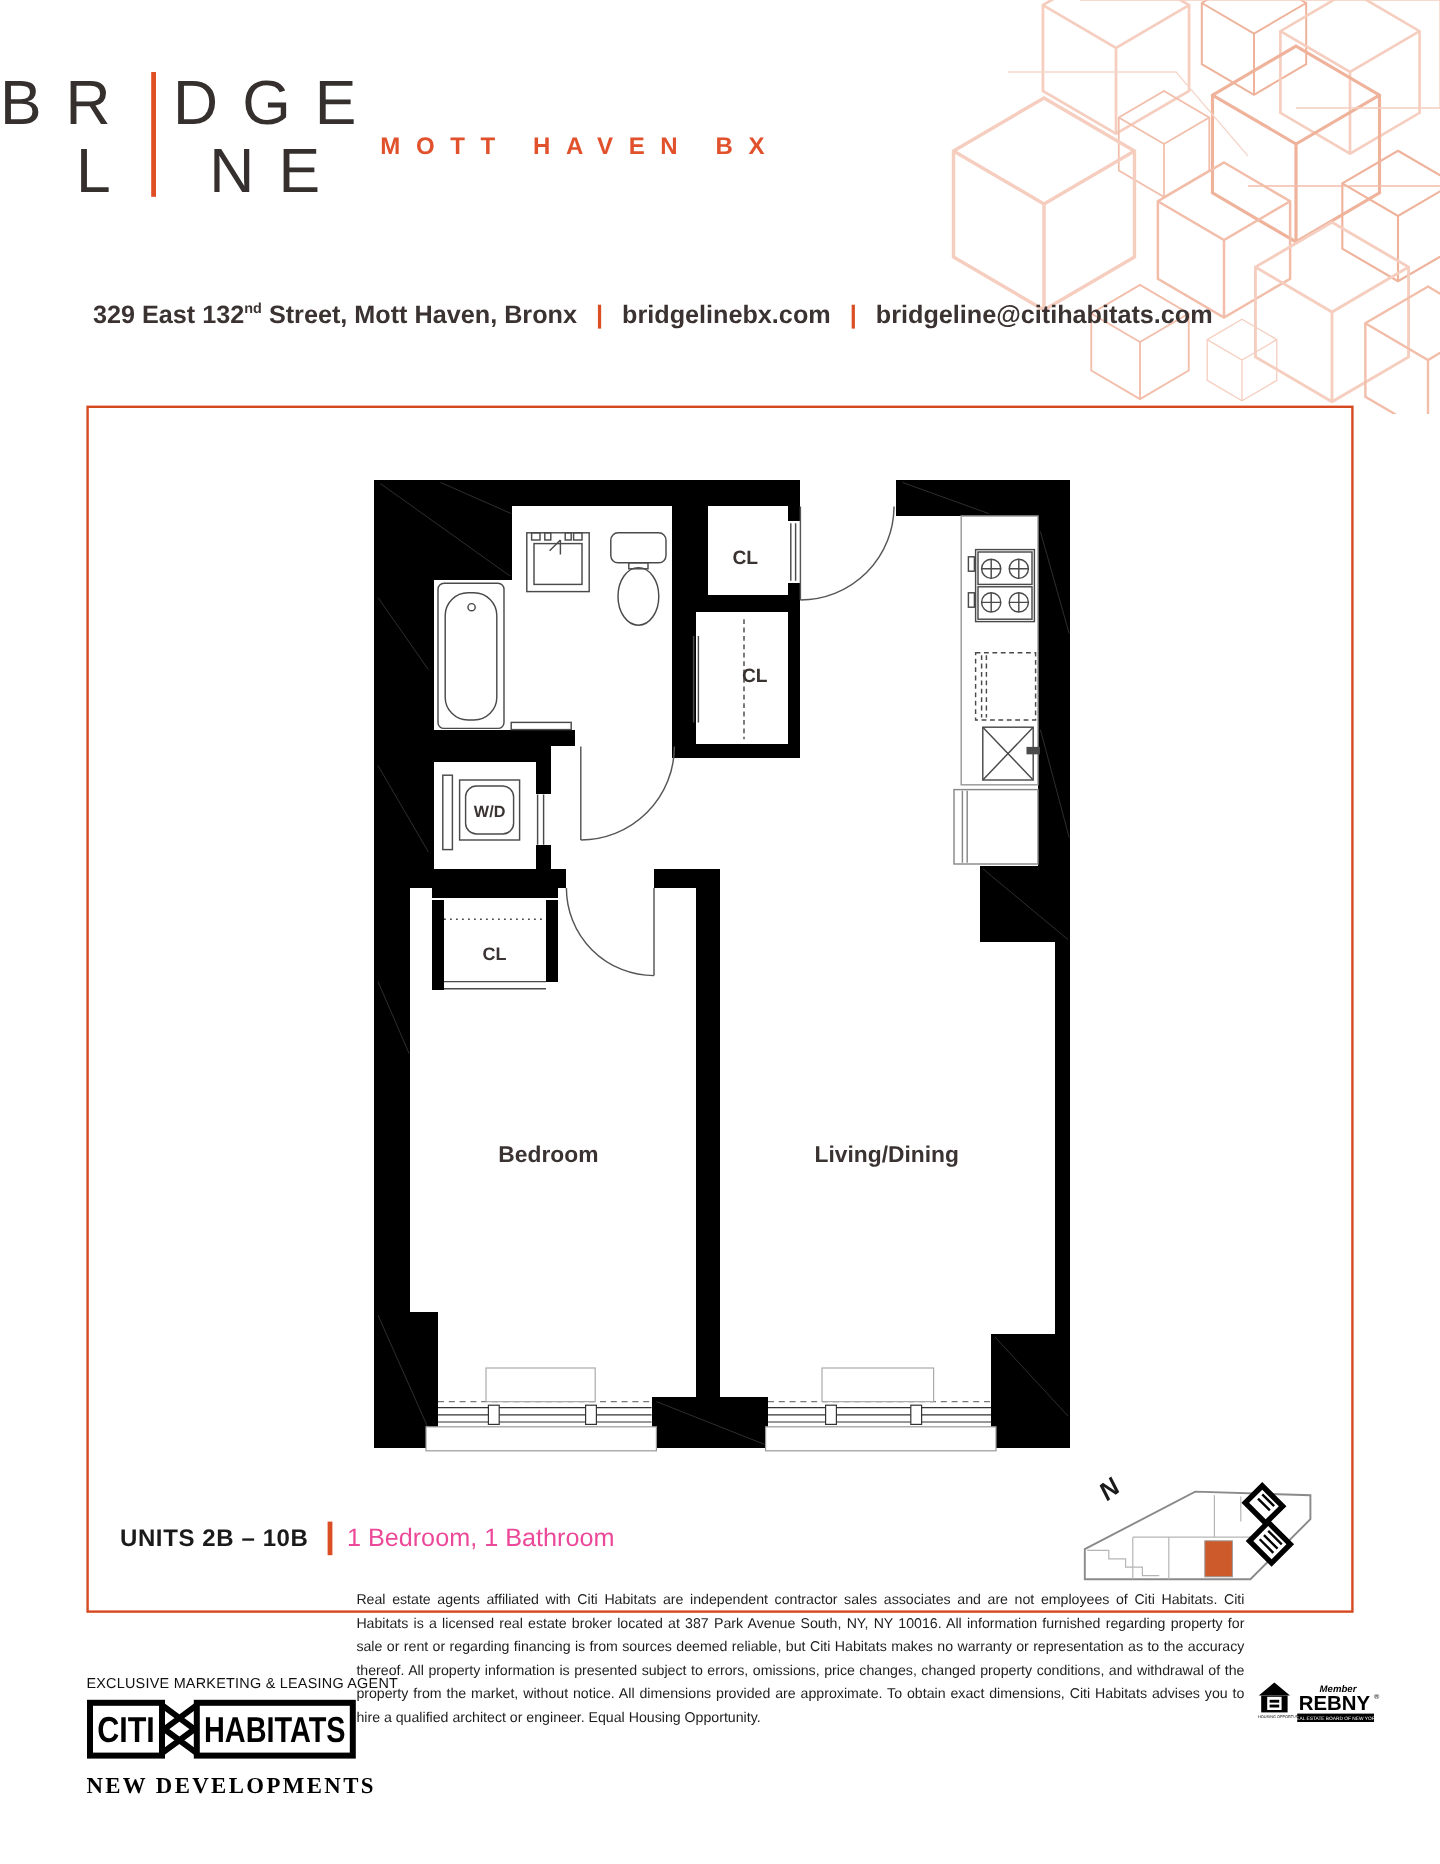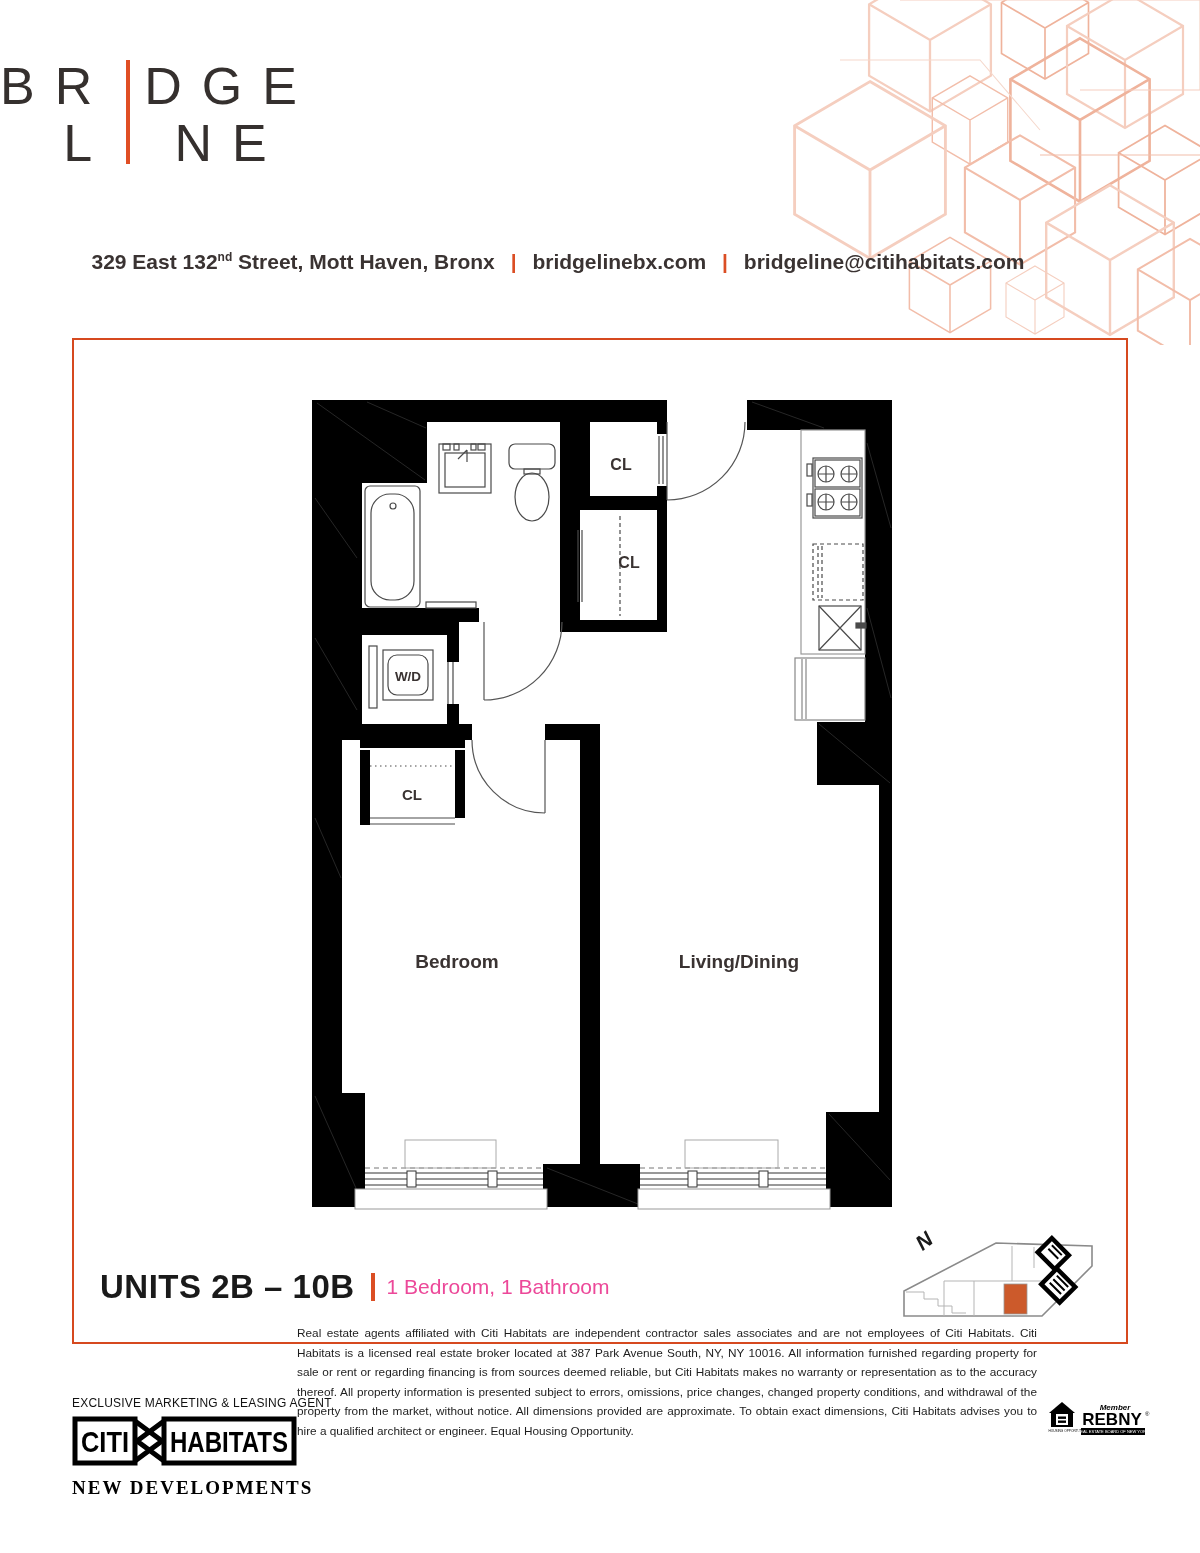--- a/index.html
+++ b/index.html
@@ -7,30 +7,30 @@
 
   
   #pattern{position:absolute;top:0;right:0;z-index:1;}
   #logo{position:absolute;top:58px;left:0;width:1200px;z-index:2;display:flex;flex-direction:row;align-items:center;}
   .logo-grid{display:grid;grid-template-columns:auto 4px auto;column-gap:14px;align-items:stretch;}
   .logo-col{display:flex;flex-direction:column;color:#35302e;font-size:52px;font-weight:400;letter-spacing:20px;line-height:57px;}
   .logo-col.l{align-items:flex-end;text-align:right;}
   .logo-col.r{align-items:center;}
   .logo-bar{width:4px;background:#E04E24;margin:2px 0 8px 0;}
   .tagline{margin-top:14px;color:#E0512C;font-size:20px;font-weight:700;letter-spacing:13px;}
-  #address{position:absolute;top:250px;left:14px;width:1088px;text-align:center;z-index:2;
+  #address{position:absolute;top:250px;left:0;width:1088px;text-align:center;z-index:2;
            color:#3a3332;font-size:21px;font-weight:700;}
   #address sup{font-size:12px;font-weight:700;}
   .osep{color:#DB4E24;font-weight:700;padding:0 10px;}
 
   
   #planbox{position:absolute;left:72px;top:338px;width:1052px;height:1002px;border:2px solid #D6491F;z-index:2;background:transparent;}
   #plansvg{position:absolute;left:233px;top:58px;}
   #caption{position:absolute;left:26px;top:928px;display:flex;align-items:center;}
-  .units{font-size:33px;font-weight:800;color:#1a1a1a;letter-spacing:.5px;}
+  .units{font-size:20px;font-weight:800;color:#1a1a1a;letter-spacing:.5px;}
   .cap-bar{width:4px;height:28px;background:#DB4E24;margin:0 12px 0 16px;}
   .capdet{font-size:21px;font-weight:400;color:#ec4899;}
   #keyplan{position:absolute;left:820px;top:868px;}
 
   
   #footer-left{position:absolute;left:72px;top:1396px;width:225px;}
   .agent{font-size:12px;color:#111;letter-spacing:.2px;white-space:nowrap;}
   .newdev{font-family:"Liberation Serif",serif;font-weight:700;font-size:19px;letter-spacing:2px;color:#000;margin-top:4px;white-space:nowrap;}
   #disclaimer{position:absolute;left:297px;top:1324px;width:740px;font-size:11.8px;line-height:1.66;color:#1d1d1d;text-align:justify;}
   #rebny{position:absolute;left:1048px;top:1400px;}
@@ -72,20 +72,21 @@
     <div class="logo-col l">
       <span>BR</span>
       <span>L</span>
     </div>
     <div class="logo-bar"></div>
     <div class="logo-col r">
       <span>DGE</span>
       <span>NE</span>
     </div>
   </div>
+  <div class="tagline">MOTT HAVEN BX</div>
 </div>
 
 <div id="address">
   <span><span>329 East 132</span><sup>nd</sup><span> Street, Mott Haven, Bronx</span></span>
   <span class="osep">|</span>
   <span>bridgelinebx.com</span>
   <span class="osep">|</span>
   <span>bridgeline@citihabitats.com</span>
 </div>
 

